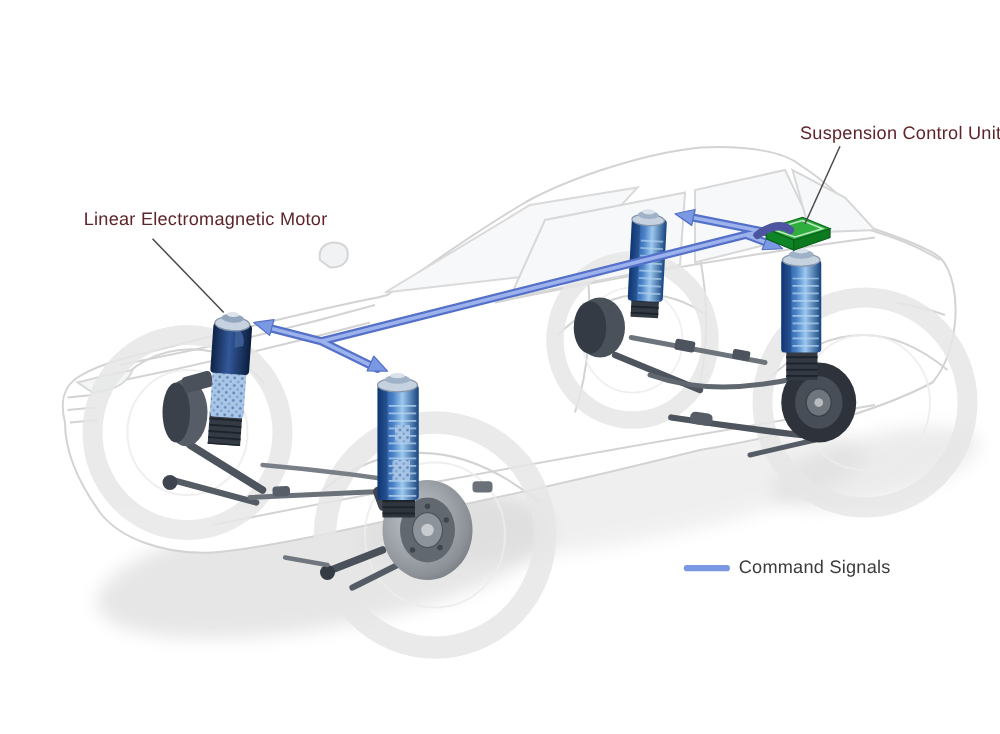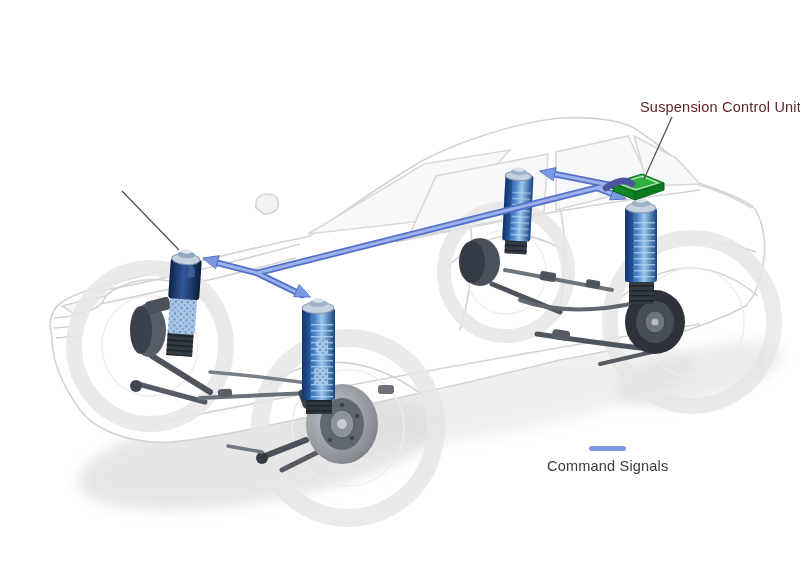--- a/index.html
+++ b/index.html
@@ -8,21 +8,21 @@
     font-family:"Liberation Sans",sans-serif;overflow:hidden;
   }
   .stage svg{position:absolute;left:0;top:0;}
   .callout{
     position:absolute;white-space:nowrap;font-size:14.5px;letter-spacing:.2px;
     color:var(--label-text,#5e2429);
   }
   .callout.motor{left:67px;top:168px;}
   .callout.scu{left:640px;top:99px;}
   .legend{
-    position:absolute;left:547px;top:446px;display:flex;align-items:center;gap:7px;flex-direction:column;
+    position:absolute;left:547px;top:446px;display:flex;align-items:center;gap:7px;
   }
   .legend .swatch{
     width:37px;height:5px;border-radius:3px;background:var(--command-signal-blue,#7b98e2);
     display:inline-block;
   }
   .legend .ltext{font-size:14.5px;color:var(--legend-text,#3b3b3b);letter-spacing:.2px;}
 </style>
 </head>
 <body>
 
@@ -210,20 +210,21 @@
     <polygon points="618,183.5 642,176.5 658,183 636,189.5" fill="none" stroke="#bfe8c4" stroke-width="1.2"></polygon>
     <path d="M606,188 C616,181 625,178 632,184" stroke="#4d55a0" stroke-width="6.5" fill="none" stroke-linecap="round"></path>
   </g>
 
   <g stroke="#4a4a4a" stroke-width="1.2" fill="none">
     <path d="M122,191 L179,250"></path>
     <path d="M672,117 L644,179"></path>
   </g>
 </svg>
 
+<div class="callout motor">Linear Electromagnetic Motor</div>
 <div class="callout scu">Suspension Control Unit</div>
 
 <div class="legend">
   <span class="swatch"></span>
   <span class="ltext">Command Signals</span>
 </div>
 
 </div>
 
 </body></html>

